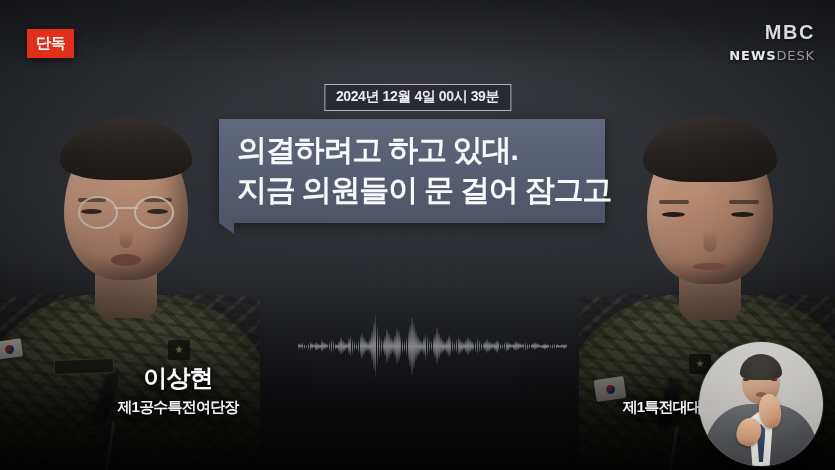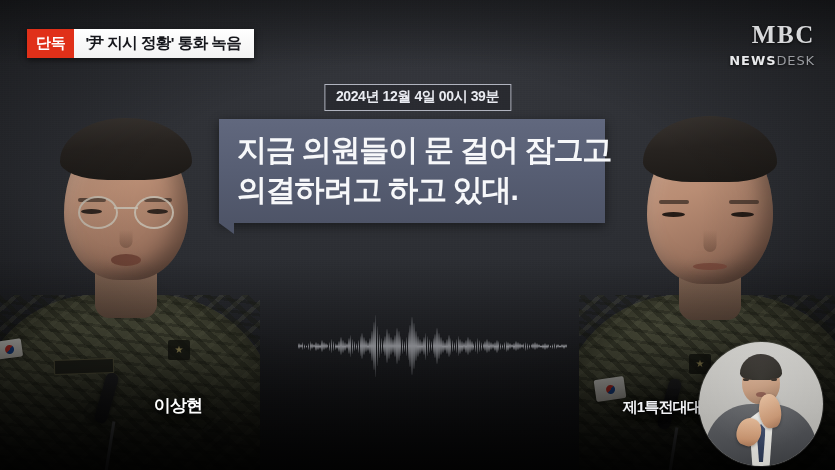--- a/index.html
+++ b/index.html
@@ -201,25 +201,25 @@
 
   
   .network-bug {
     position: absolute;
     right: 20px; top: 22px;
     text-align: right;
     z-index: 30;
     line-height: 1;
   }
   .bug-mbc {
-    font-size: 25px;
+    font-size: 20px;
     font-weight: 700;
     color: #d8d9db;
     letter-spacing: 1.6px;
-    font-family: Liberation Serif, serif;
+    font-family: Liberation Sans, sans-serif;
     text-shadow: 0 1px 3px rgba(0,0,0,.7);
   }
   .bug-sub {
     margin-top: 7px;
     font-size: 13px;
     letter-spacing: .9px;
     font-family: "DejaVu Sans", sans-serif;
     text-shadow: 0 1px 3px rgba(0,0,0,.7);
   }
   .bug-sub .news { color: #e9eaec; font-weight: 700; }
@@ -312,21 +312,21 @@
   
   .nameplate {
     position: absolute;
     text-align: center;
     z-index: 27;
     line-height: 1;
   }
   .np-left  { left: 78px;  bottom: 56px; width: 200px; }
   .np-right { right: 66px; bottom: 56px; width: 200px; }
   .np-name {
-    font-size: 17px;
+    font-size: 24px;
     font-weight: 700;
     color: #ffffff;
     letter-spacing: -.8px;
     text-shadow: 0 2px 6px rgba(0,0,0,.9), 0 0 14px rgba(0,0,0,.8);
   }
   .np-title {
     margin-top: 9px;
     font-size: 15px;
     font-weight: 700;
     color: #f0f1f4;
@@ -598,41 +598,41 @@
       <span class="bar" style="height: 5px;"></span>
       <span class="bar" style="height: 4px;"></span>
       <span class="bar" style="height: 3px;"></span>
       <span class="bar" style="height: 4px;"></span>
       <span class="bar" style="height: 5px;"></span>
       <span class="bar" style="height: 4px;"></span>
     </div>
 
   <div class="headline-bar">
     <div class="exclusive-badge">단독</div>
-    <div class="headline-text">'尹 지시 정황' 통화 녹음</div>
   </div>
 
   <div class="network-bug">
     <div class="bug-mbc">MBC</div>
     <div class="bug-sub">
       <span class="news">NEWS</span><span class="desk">DESK</span>
     </div>
   </div>
 
   <div class="timestamp-chip">2024년 12월 4일 00시 39분</div>
 
   <div class="bubbles">
     <div class="bubble bubble-1">
+      <span class="line">의결하려고 하고 있대.</span>
       <span class="line">지금 의원들이 문 걸어 잠그고</span>
-      <span class="line">의결하려고 하고 있대.</span>
     </div>
   </div>
 
   <div class="nameplate np-left">
     <div class="np-name">이상현</div>
+    <div class="np-title">제1공수특전여단장</div>
   </div>
   <div class="nameplate np-right">
     <div class="np-title">제1특전대대장</div>
   </div>
 
   <div class="signer">
     <div class="s-body"></div>
     <div class="s-shirt"></div>
     <div class="s-tie"></div>
     <div class="s-head"></div>

